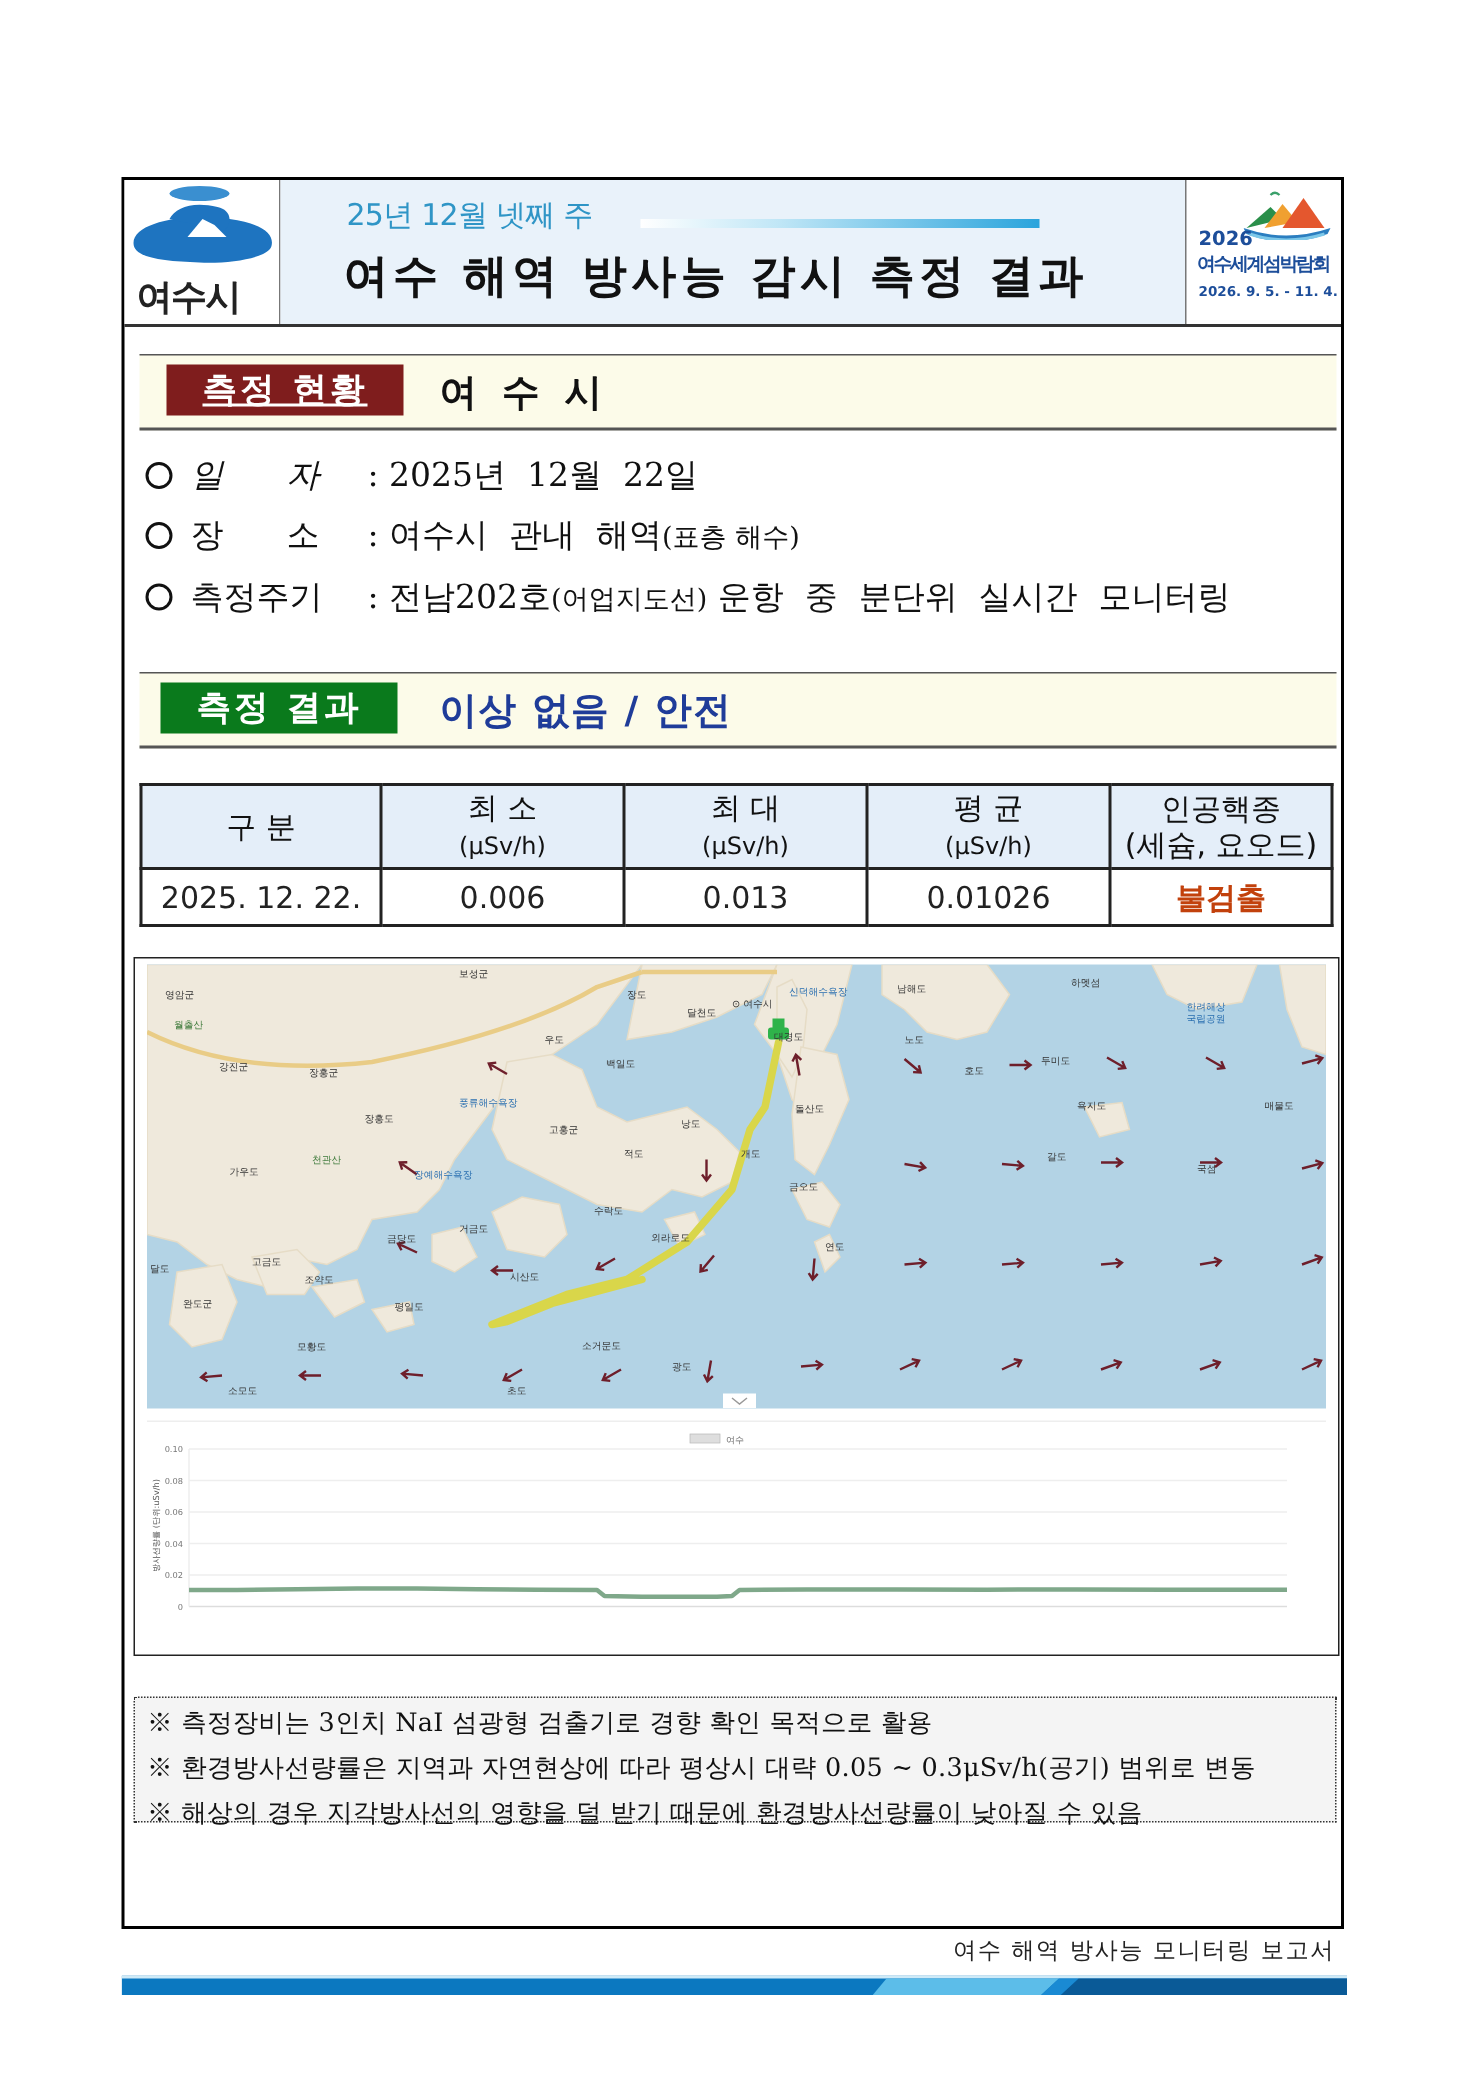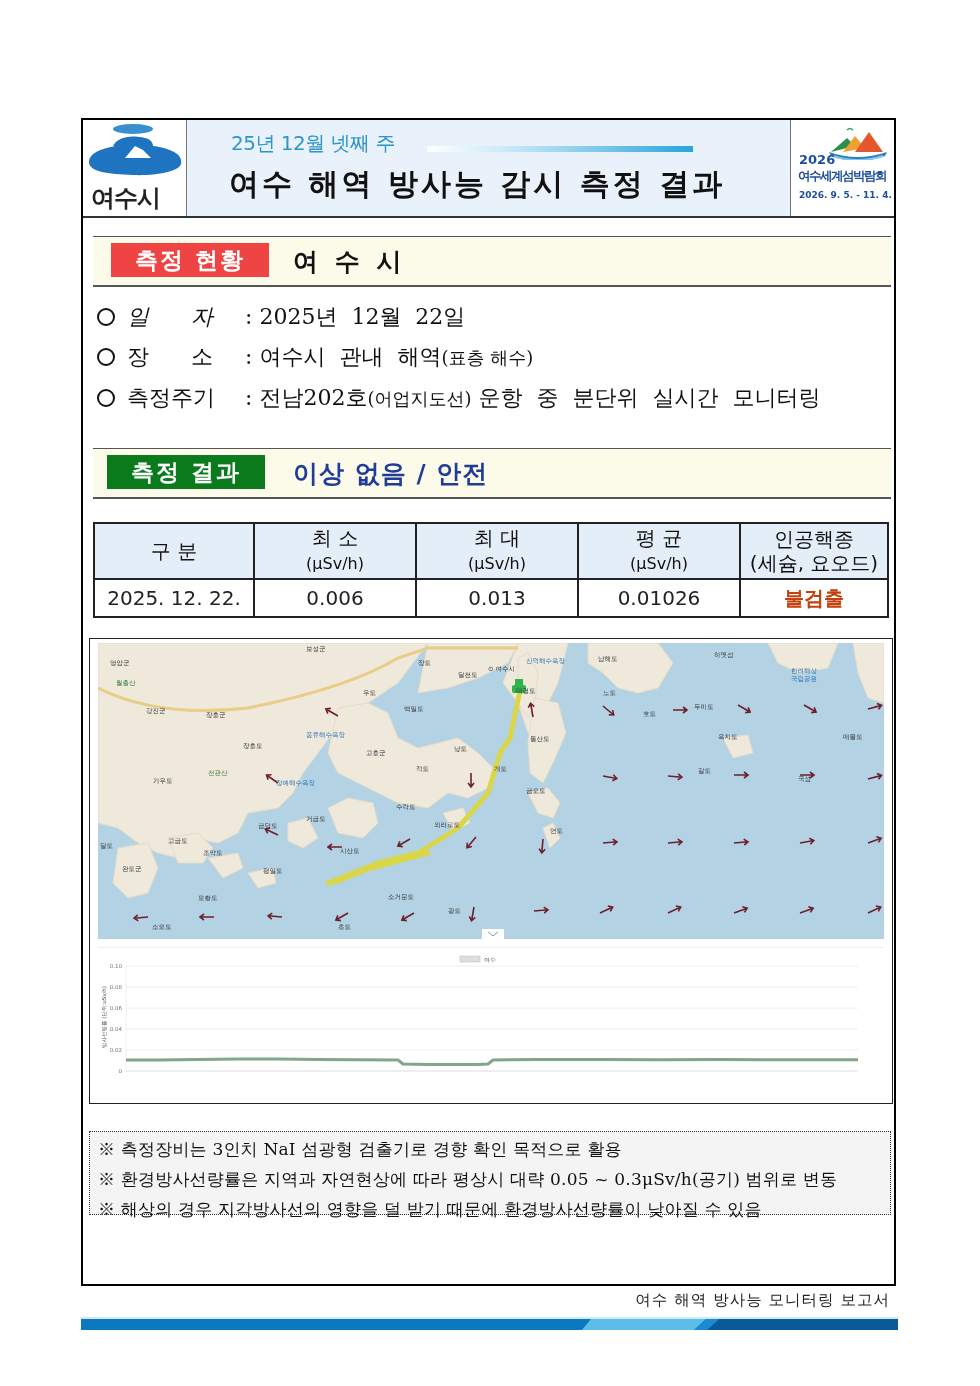--- a/index.html
+++ b/index.html
@@ -79,21 +79,21 @@
         <path d="M0 26 Q28 36 58 26 L56 30 Q28 40 2 30 Z" fill="#2b7ec0"></path>
         <path d="M4 30 Q28 38 54 30" stroke="#7cc7e8" stroke-width="2" fill="none"></path>
       </svg>
       <span class="expo-yr">2026</span>
       <span class="expo-name">여수세계섬박람회</span>
       <span class="expo-date">2026. 9. 5. - 11. 4.</span>
     </div>
   </div>
 
   <div class="sec" style="top:116px;">
-    <div class="sec-label" style="background:#ef4444;">측정 현황</div>
+    <div class="sec-label" style="background:#7f1d1d;text-decoration:underline;">측정 현황</div>
     <div class="sec-val" style="color:#111;">여 수 시</div>
   </div>
 
   <div class="info" style="top:182px;">
     <span class="bullet"></span><span class="lbl" style="white-space:pre;font-style:italic;">일      자</span><span>: </span><span style="white-space:pre;">2025년  12월  22일</span>
   </div>
   <div class="info" style="top:222px;">
     <span class="bullet"></span><span class="lbl" style="white-space:pre;">장      소</span><span>: </span><span style="white-space:pre;">여수시  관내  해역</span><span class="small">(표층 해수)</span>
   </div>
   <div class="info" style="top:263px;">

